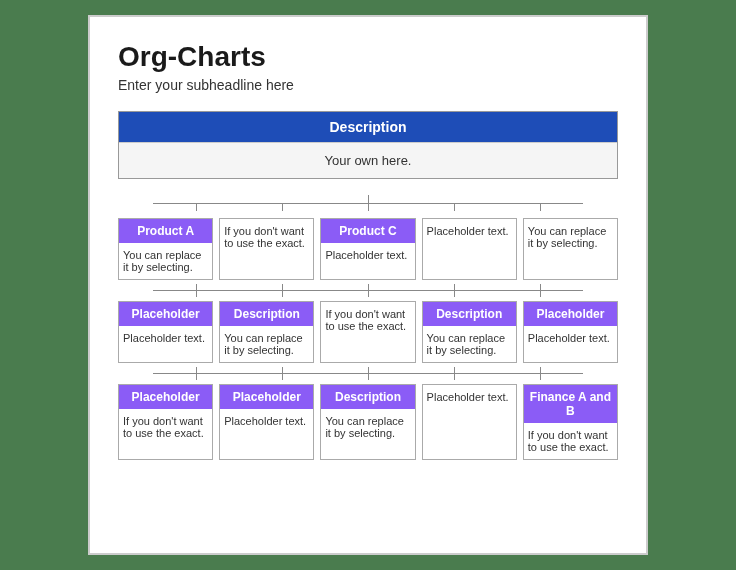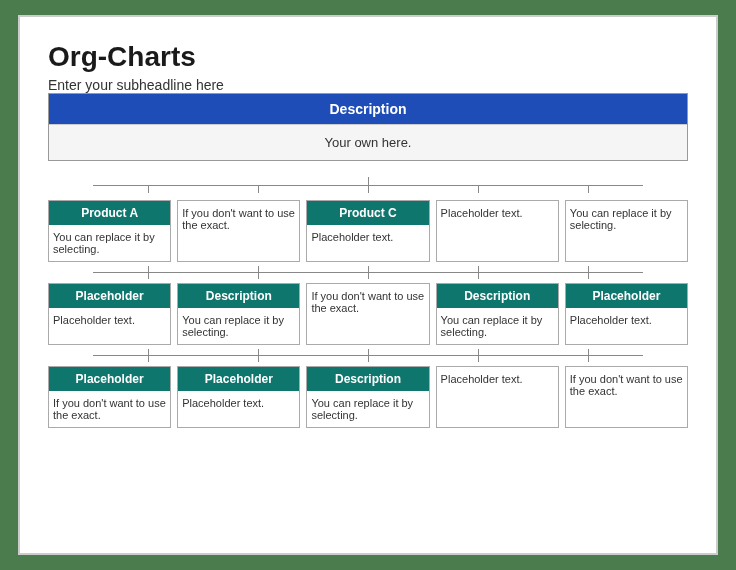--- a/index.html
+++ b/index.html
@@ -6,34 +6,35 @@
     body {
       background: #4a7c4e;
       display: flex;
       justify-content: center;
       align-items: center;
       min-height: 100vh;
       font-family: Arial, sans-serif;
     }
     .page {
       background: #ffffff;
-      width: 700px;
+      width: 560px;
       min-height: 540px;
       padding: 24px 28px 28px 28px;
       border: 2px solid #ccc;
     }
     .page-title {
       font-size: 28px;
       font-weight: bold;
       color: #1a1a1a;
       margin-bottom: 4px;
     }
     .page-subtitle {
       font-size: 14px;
       color: #333;
+      margin-bottom: 18px;
     }
     
     .desc-container {
       border: 1px solid #999;
       margin-bottom: 16px;
     }
     .desc-header {
       background: #1e4db7;
       color: #fff;
       text-align: center;
@@ -55,21 +56,21 @@
       gap: 6px;
       margin-bottom: 10px;
       justify-content: flex-start;
     }
     .org-cell {
       flex: 1;
       border: 1px solid #aaa;
       min-width: 0;
     }
     .org-cell-header {
-      background: #0f766e;
+      background: #8b5cf6;
       color: #fff;
       text-align: center;
       padding: 5px 4px;
       font-weight: bold;
       font-size: 12px;
     }
     .org-cell-body {
       background: #ffffff;
       text-align: left;
       padding: 6px 4px;
@@ -190,16 +191,17 @@
         <div class="org-cell-body">Placeholder text.</div>
       </div>
       <div class="org-cell">
         <div class="org-cell-header">Description</div>
         <div class="org-cell-body">You can replace it by selecting.</div>
       </div>
       <div class="org-cell">
         <div class="org-cell-body">Placeholder text.</div>
       </div>
       <div class="org-cell">
+        <div class="org-cell-header">Finance A and B</div>
         <div class="org-cell-body">If you don't want to use the exact.</div>
       </div>
     </div>
 </div>
 
 </body></html>

